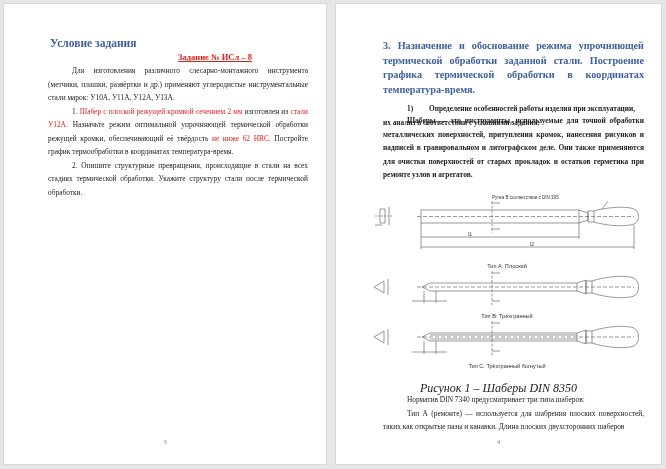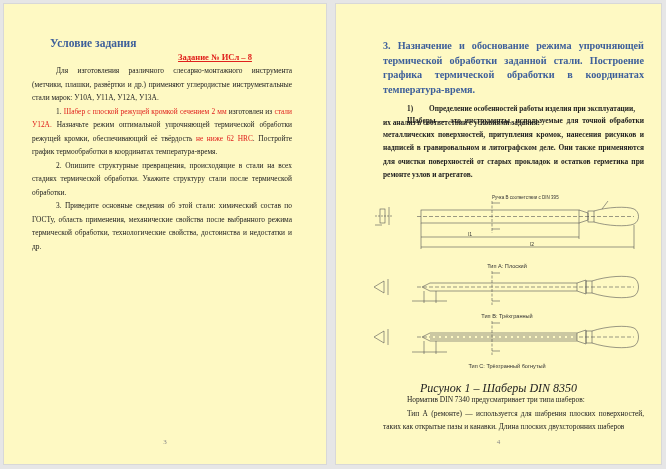--- a/index.html
+++ b/index.html
@@ -4,39 +4,39 @@
 <style>
   html, body { margin: 0; padding: 0; }
   body {
     width: 666px; height: 469px; overflow: hidden;
     background: #e6e6e6;
     position: relative;
     font-family: "Liberation Serif", serif;
     color: #222;
   }
   .page {
-    position: absolute; top: 4px; height: 460px; background: #fef9c3;
+    position: absolute; top: 4px; height: 460px; background: #ffffff;
     box-shadow: 0 0 0 1px #d8d8d8;
     overflow: hidden;
   }
   #page-left { left: 4px; width: 322px; }
   #page-right { left: 336px; width: 325px; }
 
   .h-blue { color: #3d5f9a; font-weight: bold; }
   .red { color: #e0201c; }
 
   
   #left-heading { position: absolute; left: 46px; top: 33px; font-size: 11.5px; }
   #left-task-title {
     position: absolute; left: 0; width: 322px; top: 48px; text-align: center;
     font-size: 8.5px; font-weight: bold; text-decoration: underline; padding-left: 100px; box-sizing: border-box;
   }
   .body-text { font-size: 7.4px; line-height: 13.5px; text-align: justify; }
   .para { text-indent: 24px; margin: 0; }
-  #left-body { position: absolute; left: 28px; top: 60px; width: 260px; font-family: Liberation Serif, serif; }
+  #left-body { position: absolute; left: 44px; top: 60px; width: 260px; font-family: Liberation Serif, serif; }
 
   .page-number { position: absolute; bottom: 18px; left: 0; width: 100%; text-align: center; font-size: 7px; color: #888; }
 
   
   #right-heading { position: absolute; left: 47px; top: 35px; width: 261px; font-size: 10.2px; line-height: 14.5px; text-align: justify; }
   #right-subheading { position: absolute; left: 47px; top: 98px; width: 261px; font-size: 7.3px; line-height: 13.5px; font-weight: bold; }
   #right-subheading .num { display: inline-block; width: 22px; margin-left: 24px; }
   #right-intro { position: absolute; left: 47px; top: 110px; width: 261px; font-weight: bold; }
   #figure { position: absolute; left: 36px; top: 183px; width: 270px; height: 190px; }
   #figure svg { position: absolute; left: 0; top: 0; }
@@ -47,21 +47,20 @@
 </head>
 <body>
 
 <div class="page" id="page-left">
   <div id="left-heading" class="h-blue">Условие задания</div>
   <div id="left-task-title" class="red">Задание № ИСл – 8</div>
   <div id="left-body" class="body-text">
     <p class="para"><span>Для изготовления различного слесарно-монтажного инструмента (метчики, плашки, развёртки и др.) применяют углеродистые инструментальные стали марок: У10А, У11А, У12А, У13А.</span></p>
     <p class="para"><span>1. </span><span style="color: rgb(224, 32, 28);">Шабер с плоской режущей кромкой сечением 2 мм</span><span> изготовлен из </span><span style="color: rgb(224, 32, 28);">стали У12А.</span><span> Назначьте режим оптимальной упрочняющей термической обработки режущей кромки, обеспечивающий её твёрдость </span><span style="color: rgb(224, 32, 28);">не ниже 62 HRC</span><span>. Постройте график термообработки в координатах температура-время.</span></p>
     <p class="para"><span>2. Опишите структурные превращения, происходящие в стали на всех стадиях термической обработки. Укажите структуру стали после термической обработки.</span></p>
-    <p class="para"><span>3. Приведите основные сведения об этой стали: химический состав по ГОСТу, область применения, механические свойства после выбранного режима термической обработки, технологические свойства, достоинства и недостатки и др.</span></p>
   </div>
   <div class="page-number">3</div>
 </div>
 
 <div class="page" id="page-right">
   <div id="right-heading" class="h-blue">3. Назначение и обоснование режима упрочняющей термической обработки заданной стали. Построение графика термической обработки в координатах температура-время.</div>
   <div id="right-subheading">
     <span class="num">1)</span><span>Определение особенностей работы изделия при эксплуатации, их анализ в соответствии с условиями задания:</span>
   </div>
   <div id="right-intro" class="body-text">

